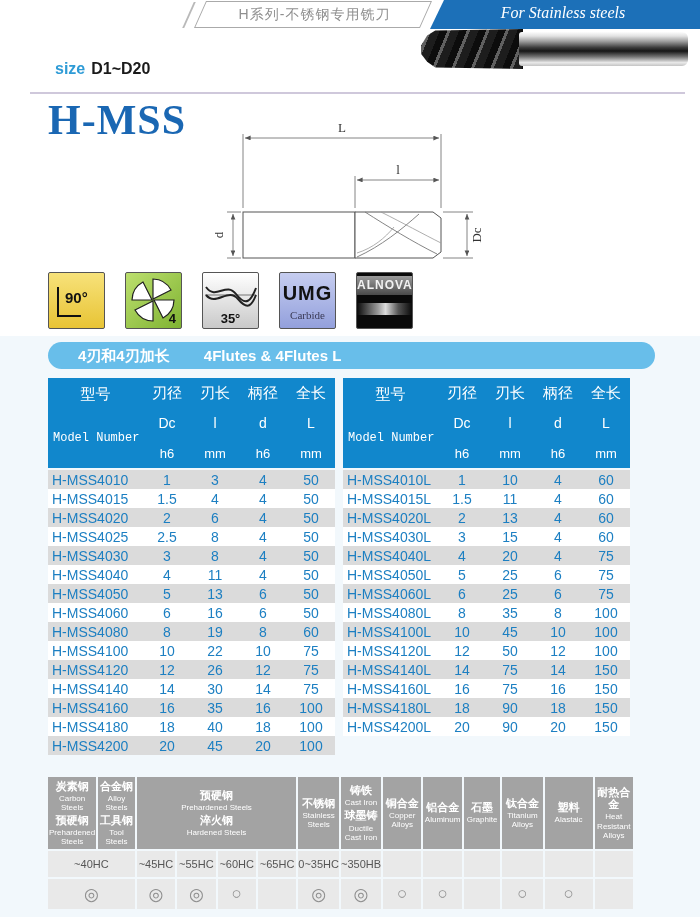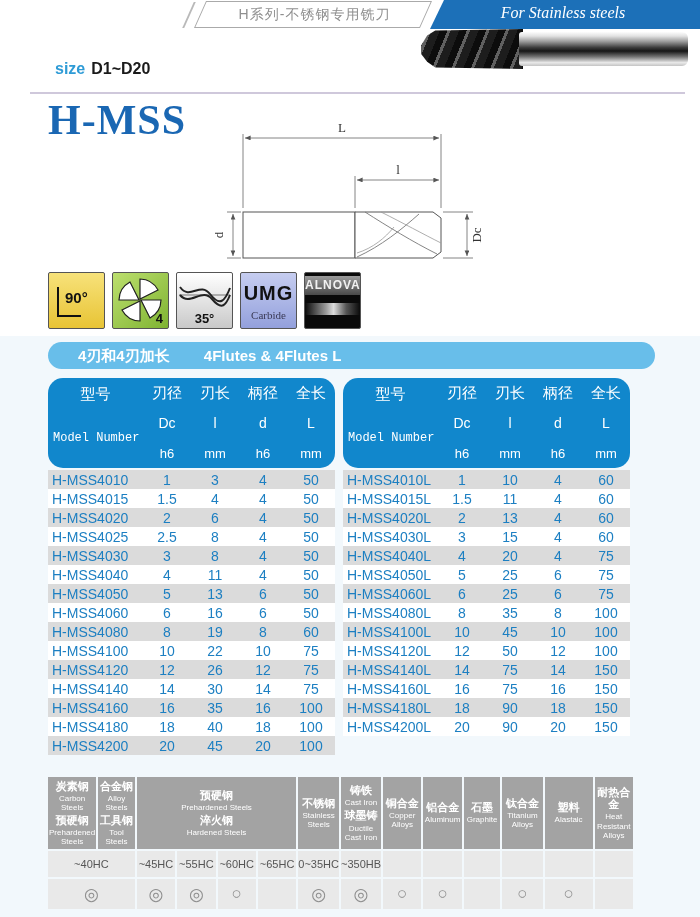--- a/index.html
+++ b/index.html
@@ -27,21 +27,21 @@
   .size-word { color:#2e9bd6; }
   .size-range { color:#1a1a1a; margin-left:6px; }
   .divider { position:absolute; left:30px; top:92px; width:655px; height:2px; background:#cfc8db; }
   .product-title { position:absolute; left:48px; top:96px; font-family:"Liberation Serif", serif; font-weight:bold; font-size:42px; color:#1a67b3; letter-spacing:1px; }
 
   
   .drawing { position:absolute; left:215px; top:104px; }
   .drawing text { font-family:"Liberation Serif", serif; font-size:13px; fill:#333; }
 
   
-  .icons { position:absolute; left:48px; top:272px; display:flex; gap:7px; }
+  .icons { position:absolute; left:48px; top:272px; display:flex; gap:20px; }
   .icon-box { width:57px; height:57px; border:1px solid #555; border-radius:2px; position:relative; overflow:hidden; }
   .icon-90 { background:linear-gradient(180deg,#f7e27a,#e8c435); }
   .icon-90 .angle { position:absolute; left:8px; top:14px; width:24px; height:30px; border-left:2px solid #111; border-bottom:2px solid #111; }
   .icon-90 .lbl { position:absolute; left:16px; top:16px; font-size:15px; font-weight:bold; color:#111; }
   .icon-fl { background:linear-gradient(135deg,#bcdf6e,#7fb332); }
   .icon-fl .lbl { position:absolute; right:5px; bottom:2px; font-size:13px; font-weight:bold; color:#111; }
   .icon-hx { background:linear-gradient(180deg,#ffffff,#c9c9c9); }
   .icon-hx .lbl { position:absolute; left:0; right:0; bottom:2px; text-align:center; font-size:13px; font-weight:bold; color:#111; }
   .icon-umg { background:linear-gradient(180deg,#c6cdf0,#93a0dc); text-align:center; }
   .icon-umg .lbl { margin-top:9px; font-size:20px; font-weight:bold; color:#111; letter-spacing:1px; }
@@ -53,21 +53,21 @@
   
   .banner { position:absolute; left:48px; top:342px; width:607px; height:27px; background:#68beea; border-radius:14px; color:#fff; font-weight:bold; font-size:15px; line-height:27px; padding-left:30px; }
   .banner .en { margin-left:30px; }
 
   
   .lower-bg { position:absolute; left:0; top:336px; width:700px; height:581px; background:#f2f8fc; z-index:-1; }
 
   
   .dtable { position:absolute; top:378px; width:287px; }
   .dtable.left { left:48px; } .dtable.right { left:343px; }
-  .dthead { height:90px; background:#1187cc; color:#fff; display:grid; grid-template-columns:95px 48px 48px 48px 48px;border-radius:15px; }
+  .dthead { height:90px; background:#1187cc; color:#fff; display:grid; grid-template-columns:95px 48px 48px 48px 48px; }
   .th-model { display:flex; flex-direction:column; }
   .th-model .zh { height:30px; line-height:32px; text-align:center; font-size:15px; }
   .th-model .en { flex:1; display:flex; align-items:center; padding-left:5px; font-size:12px; font-family:"Liberation Mono", monospace; white-space:nowrap; }
   .th-col { display:flex; flex-direction:column; text-align:center; }
   .th-col span { flex:1; display:flex; align-items:center; justify-content:center; }
   .th-col .zh { font-size:15px; } .th-col .sym { font-size:14px; } .th-col .unit { font-size:13px;text-align:center; }
   .dtbody { margin-top:2px; }
   .trow { display:grid; grid-template-columns:95px 48px 48px 48px 48px; height:19px; background:#ffffff; }
   .trow:nth-child(odd) { background:#dbdbdb; }
   .tcell { display:flex; align-items:center; justify-content:center; font-size:14px; color:#1c7fc2; }

